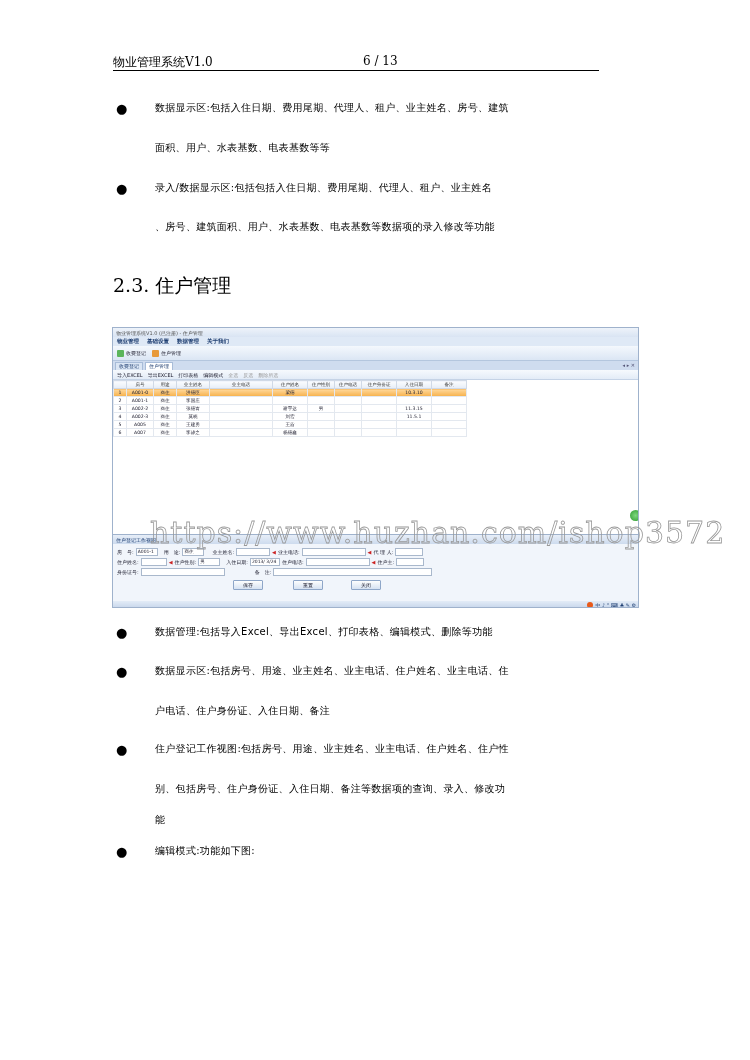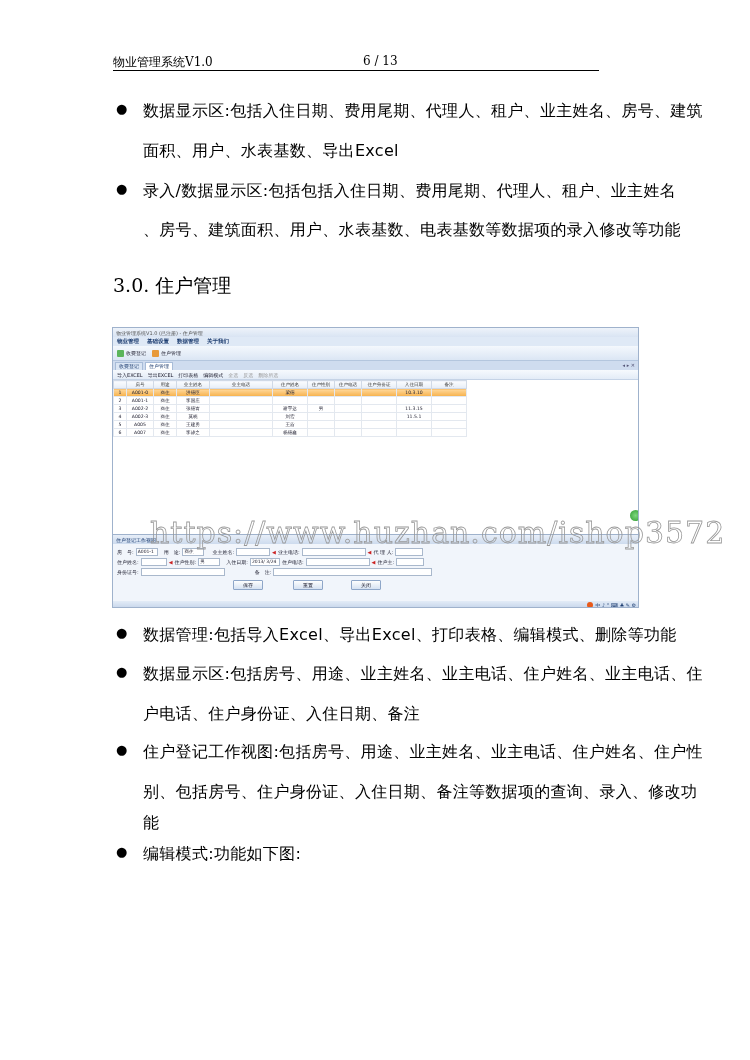--- a/index.html
+++ b/index.html
@@ -1,21 +1,21 @@
 <!DOCTYPE html>
 <html><head>
 <meta charset="utf-8">
 <style>
   html,body{margin:0;padding:0;background:#fff;}
   body{width:750px;height:1060px;position:relative;font-family:"DejaVu Sans",sans-serif;color:#000;overflow:hidden;}
   .hdr{position:absolute;left:113px;top:52px;width:486px;height:18px;border-bottom:1px solid #000;font-family:"DejaVu Serif",serif;font-size:12px;}
   .hdr .t{position:absolute;left:0;top:2px;}
   .hdr .p{position:absolute;left:250px;top:2px;}
   .bul{position:absolute;left:116px;font-size:13px;line-height:14px;}
-  .line{position:absolute;left:143px;font-size:16px;white-space:nowrap;letter-spacing:0.3px;}
+  .line{position:absolute;left:155px;font-size:10px;white-space:nowrap;letter-spacing:0.3px;}
   .h2{position:absolute;left:113px;top:273px;font-size:19px;font-family:"DejaVu Serif",serif;}
   .app{position:absolute;left:112px;top:327px;width:525px;height:279px;border:1px solid #9fb2cc;background:#fff;font-size:5px;color:#223;overflow:hidden;}
   .titlebar{height:9px;background:linear-gradient(#eef3fa,#d9e4f3);display:flex;align-items:center;padding-left:3px;font-size:5px;color:#555;}
   .menubar{height:9px;background:#dfe9f6;display:flex;gap:8px;padding-left:4px;align-items:center;font-size:5.5px;font-weight:bold;color:#1b3b6f;}
   .ribbon{height:14px;background:linear-gradient(#f4f8fd,#dbe6f4);border-bottom:1px solid #b4c6de;display:flex;align-items:center;gap:6px;padding-left:4px;}
   .rbtn{display:flex;align-items:center;gap:2px;font-size:5px;}
   .ico{display:inline-block;width:7px;height:7px;border-radius:1px;}
   .tabs{height:9px;background:#cfdcef;display:flex;align-items:flex-end;padding-left:2px;gap:2px;position:relative;}
   .tab{background:#dbe6f4;border:1px solid #a8bcd8;border-bottom:none;padding:0 3px;height:7px;font-size:5px;color:#1b3b6f;}
   .tab.active{background:#fff;}
@@ -42,26 +42,26 @@
 </head>
 <body>
 
 <div class="hdr">
   <span class="t">物业管理系统V1.0</span>
   <span class="p">6 / 13</span>
 </div>
 
 <span class="bul" style="top:102px">●</span>
 <div class="line" style="top:101px">数据显示区:包括入住日期、费用尾期、代理人、租户、业主姓名、房号、建筑</div>
-<div class="line" style="top:141px">面积、用户、水表基数、导出Excel</div>
+<div class="line" style="top:141px">面积、用户、水表基数、电表基数等等</div>
 <span class="bul" style="top:182px">●</span>
 <div class="line" style="top:181px">录入/数据显示区:包括包括入住日期、费用尾期、代理人、租户、业主姓名</div>
 <div class="line" style="top:220px">、房号、建筑面积、用户、水表基数、电表基数等数据项的录入修改等功能</div>
 
-<div class="h2">3.0. 住户管理</div>
+<div class="h2">2.3. 住户管理</div>
 
 <div class="app">
   <div class="titlebar">物业管理系统V1.0 (已注册) - 住户管理</div>
   <div class="menubar">
     <span>物业管理</span>
     <span>基础设置</span>
     <span>数据管理</span>
     <span>关于我们</span>
   </div>
   <div class="ribbon">

